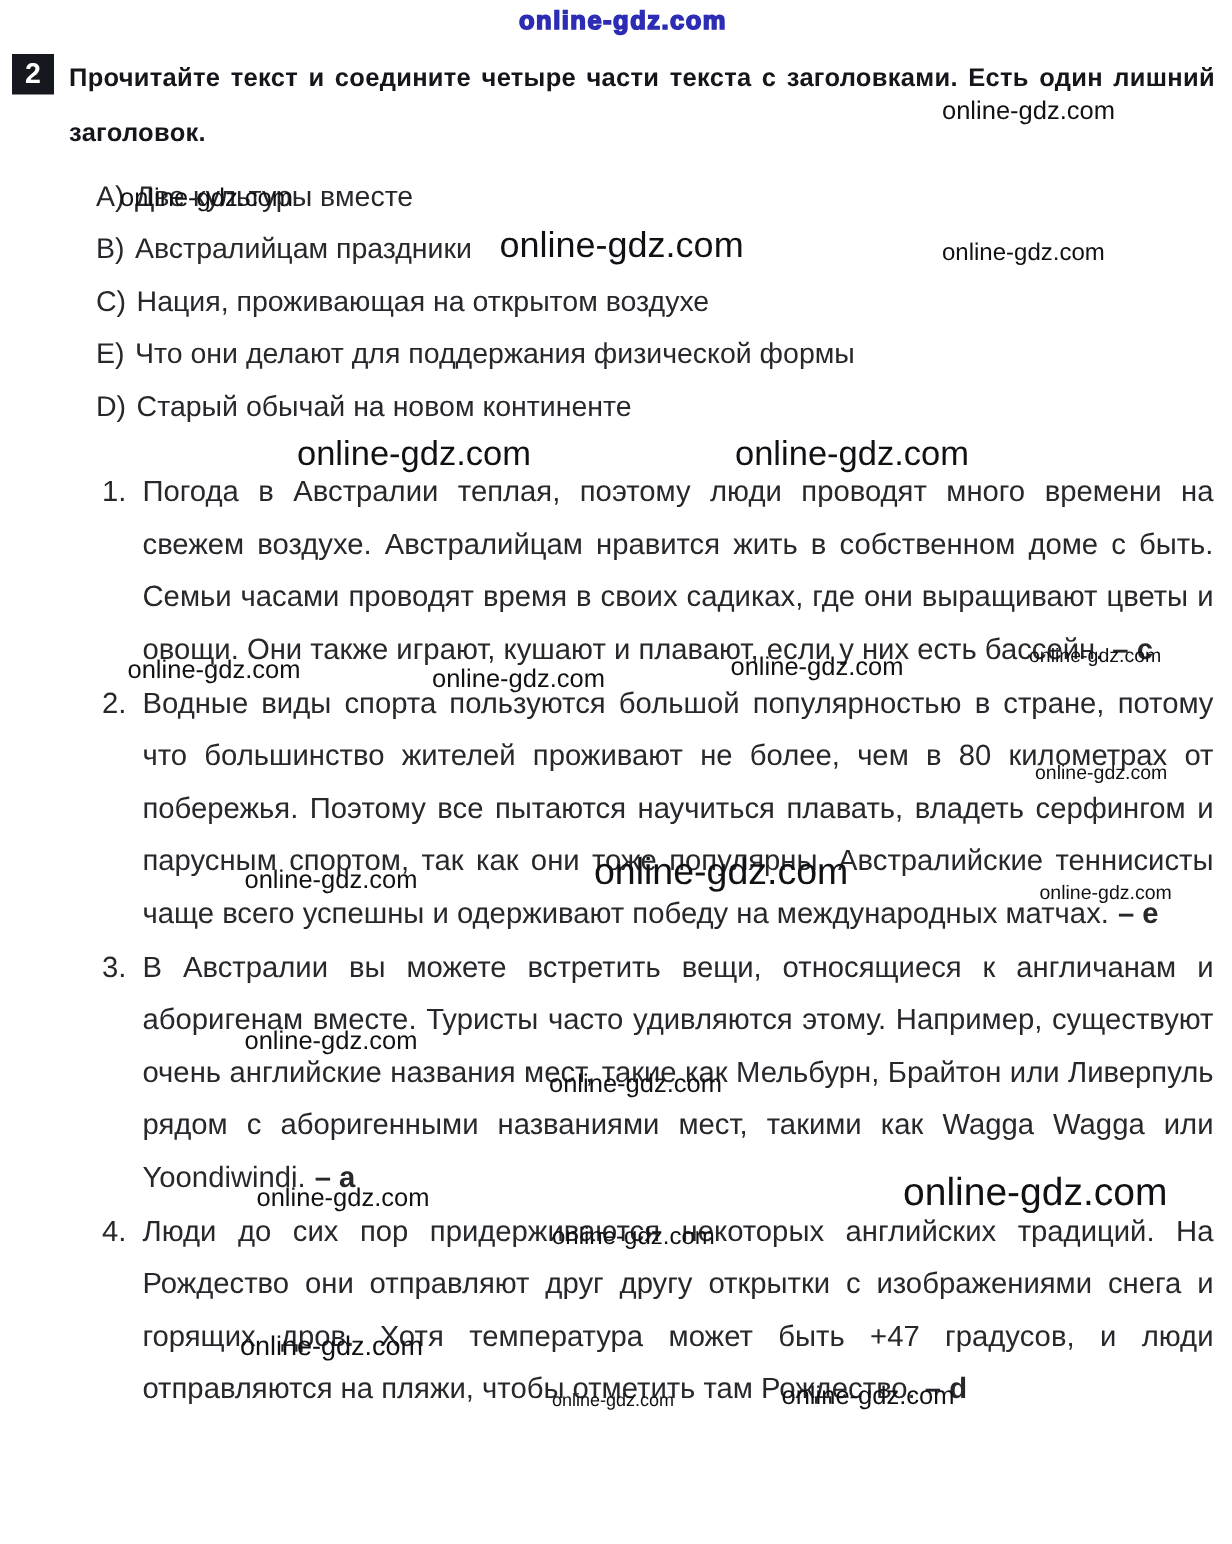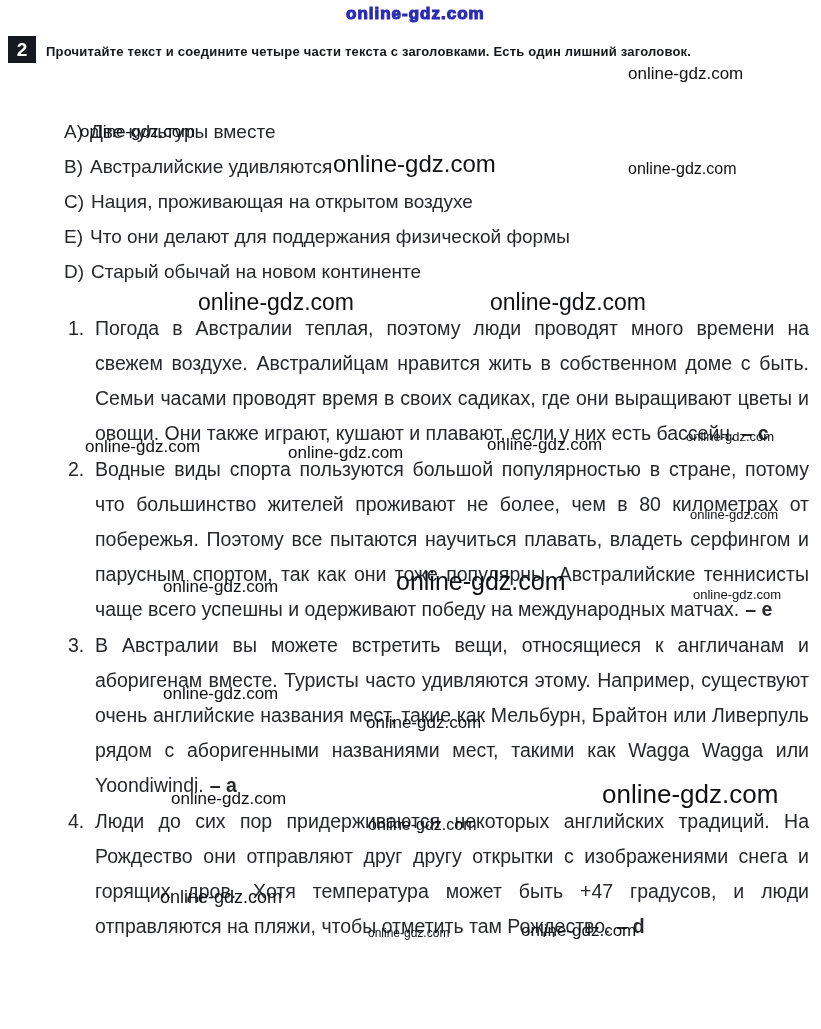--- a/index.html
+++ b/index.html
@@ -31,21 +31,21 @@
     align-items: center;
     justify-content: center;
   }
 
   
   .instruction {
     position: absolute;
     left: 46px;
     top: 33px;
     width: 764px;
-    font-size: 13px;
+    font-size: 17px;
     line-height: 37px;
     font-weight: 700;
     color: #14161c;
     text-align: justify;
     letter-spacing: 0.2px;
   }
 
   
   .options {
     position: absolute;
@@ -108,21 +108,21 @@
 
   <div class="badge">2</div>
 
   <div class="instruction">Прочитайте текст и соедините четыре части текста с заголовками. Есть один лишний заголовок.</div>
 
   <div class="options">
     <div class="option">
       <span class="letter">A)</span><span>Две культуры вместе</span>
     </div>
     <div class="option">
-      <span class="letter">B)</span><span>Австралийские удивляются</span>
+      <span class="letter">B)</span><span>Австралийцам праздники</span>
     </div>
     <div class="option">
       <span class="letter">C)</span><span>Нация, проживающая на открытом воздухе</span>
     </div>
     <div class="option">
       <span class="letter">E)</span><span>Что они делают для поддержания физической формы</span>
     </div>
     <div class="option">
       <span class="letter">D)</span><span>Старый обычай на новом континенте</span>
     </div>

